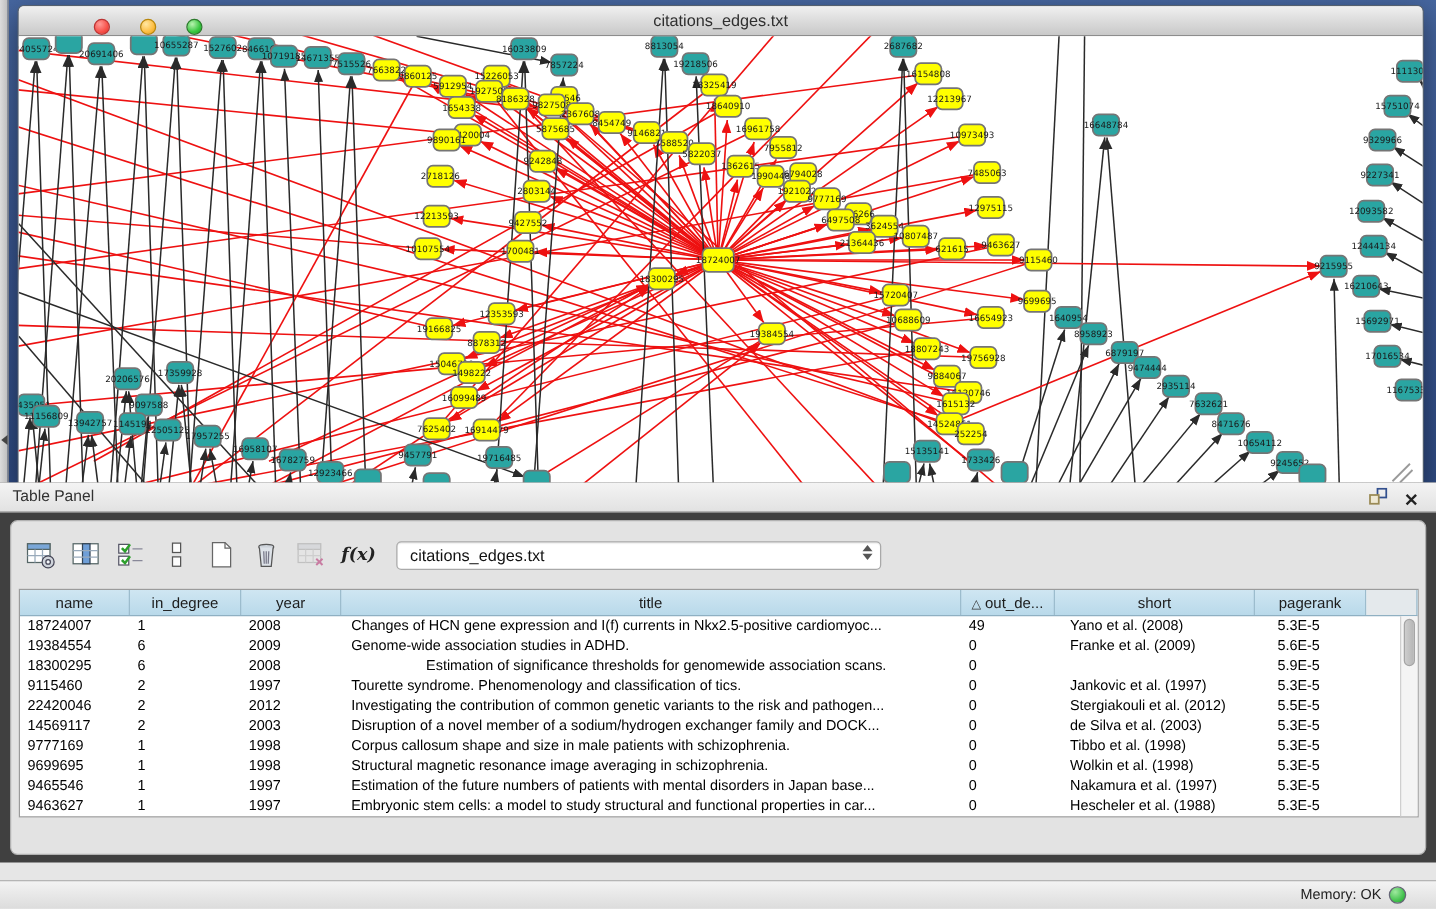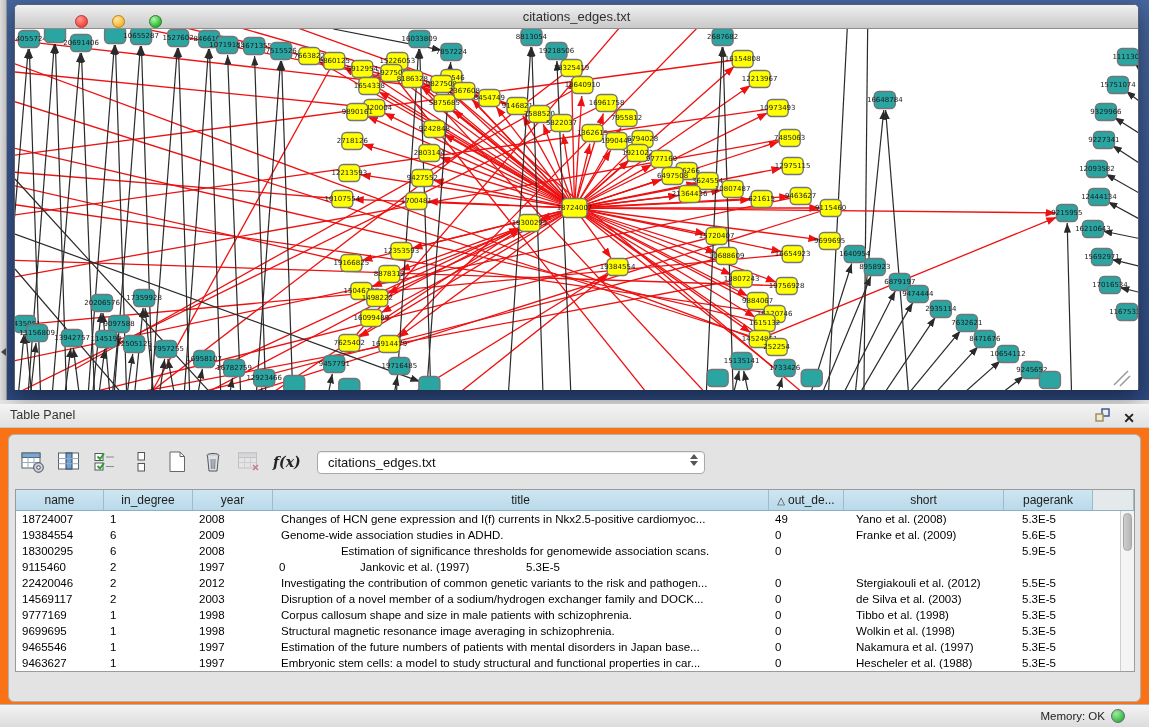--- a/index.html
+++ b/index.html
@@ -18,21 +18,21 @@
   #titlebar { position:relative; height:24px; border-radius:4px 4px 0 0;
     background:linear-gradient(180deg,#f0f0f0 0%,#dcdcdc 50%,#c9c9c9 100%); border-bottom:1px solid #8d8d8d; }
   .light { position:absolute; top:10px; width:13px; height:13px; border-radius:50%; }
   .light.red   { left:60px; background:radial-gradient(circle at 35% 30%,#ff9a96,#f75049 60%,#d5342c); border:1px solid #b33; }
   .light.yellow{ left:97px; background:radial-gradient(circle at 35% 30%,#ffe7a3,#fdbd41 60%,#e09d18); border:1px solid #b8860b; }
   .light.green { left:134px; background:radial-gradient(circle at 35% 30%,#b8f3b0,#37c63f 60%,#1f9e2c); border:1px solid #2c7a2c; }
   #win-title { position:absolute; left:0; right:0; top:4px; text-align:center; font-size:13px; color:#2f2f2f; }
   #graph { display:block; background:#fff; }
 
   
-  #table-panel { position:absolute; left:0; top:404px; width:1149px; height:304px; background:#f97316; }
+  #table-panel { position:absolute; left:0; top:386px; width:1149px; height:304px; background:#404040; }
   #tp-header { position:relative; height:24px; background:linear-gradient(180deg,#f4f4f4,#e2e2e2); border-bottom:1px solid #c7c7c7; }
   #tp-title { position:absolute; left:10px; top:4px; font-size:12.5px; color:#333; }
   #tp-actions { position:absolute; right:14px; top:4px; display:flex; gap:12px; align-items:center; }
   #close-panel { font-size:14px; font-weight:bold; color:#222; line-height:14px; cursor:default; }
   #tp-inner { position:absolute; left:8px; top:30px; width:1133px; height:268px;
     background:#e3e3e3; border:1px solid #b2b2b2; border-radius:6px; }
   #tp-toolbar { position:absolute; left:12px; top:10px; height:34px; display:flex; align-items:center; gap:9px; }
   .tbtn { width:27px; height:27px; display:flex; align-items:center; justify-content:flex-start; }
   .tbtn.disabled { opacity:.45; }
   .fx { font-family:"DejaVu Serif",serif; font-style:italic; font-weight:bold; font-size:14px; color:#222; }
@@ -900,20 +900,21 @@
               <div class="td" style="width: 80px; padding-left: 6px;">2008</div>
               <div class="td" style="width: 496px; padding-left: 8px; text-align: center;">Estimation of significance thresholds for genomewide association scans.</div>
               <div class="td" style="width: 75px; padding-left: 6px;">0</div>
               <div class="td" style="width: 160px; padding-left: 12px; margin-top: 36px;">Dudbridge et al. (2008)</div>
               <div class="td" style="width: 89px; padding-left: 18px;">5.9E-5</div>
             </div>
             <div class="tr">
               <div class="td" style="width: 88px; padding-left: 6px;">9115460</div>
               <div class="td" style="width: 89px; padding-left: 6px;">2</div>
               <div class="td" style="width: 80px; padding-left: 6px;">1997</div>
+              <div class="td" style="width: 496px; padding-left: 8px;">Tourette syndrome. Phenomenology and classification of tics.</div>
               <div class="td" style="width: 75px; padding-left: 6px;">0</div>
               <div class="td" style="width: 160px; padding-left: 12px;">Jankovic et al. (1997)</div>
               <div class="td" style="width: 89px; padding-left: 18px;">5.3E-5</div>
             </div>
             <div class="tr">
               <div class="td" style="width: 88px; padding-left: 6px;">22420046</div>
               <div class="td" style="width: 89px; padding-left: 6px;">2</div>
               <div class="td" style="width: 80px; padding-left: 6px;">2012</div>
               <div class="td" style="width: 496px; padding-left: 8px;">Investigating the contribution of common genetic variants to the risk and pathogen...</div>
               <div class="td" style="width: 75px; padding-left: 6px;">0</div>

